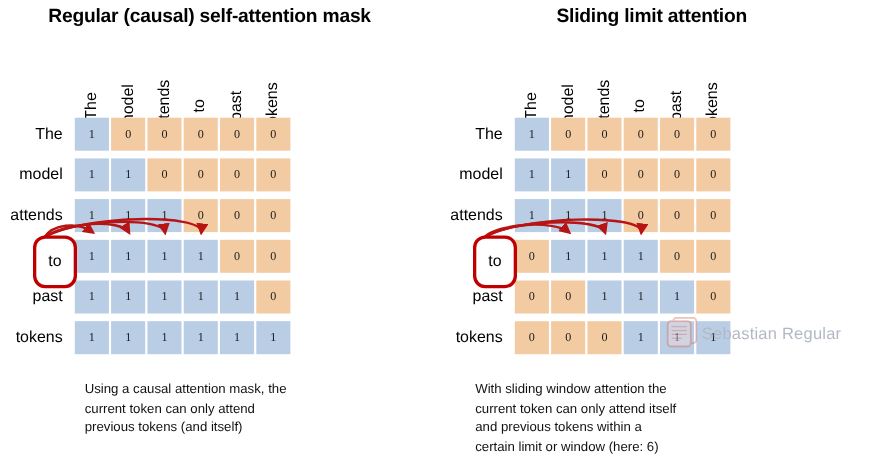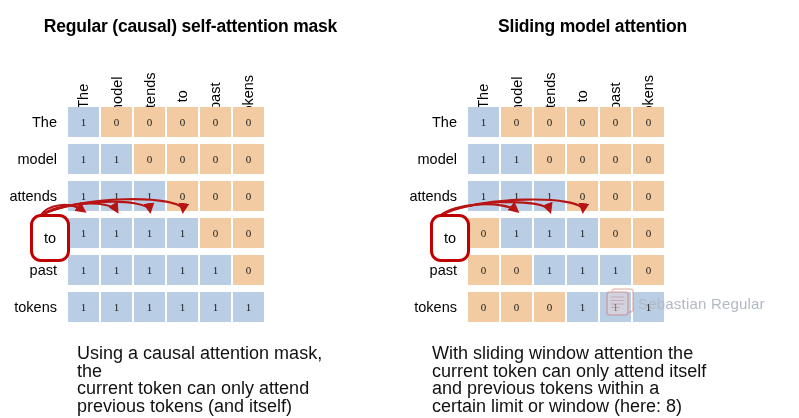--- a/index.html
+++ b/index.html
@@ -20,21 +20,21 @@
     position: absolute;
     top: 0;
     width: 399px;
     height: 418px;
   }
   #panel-left  { left: 0px; }
   #panel-right { left: 400px; }
 
   .panel-title {
     position: absolute;
-    top: 16px;
+    top: 4px;
     left: 0;
     width: 399px;
     text-align: center;
     font-size: 17.5px;
     font-weight: bold;
     letter-spacing: -0.2px;
     color: #000;
     white-space: nowrap;
   }
   #panel-left .panel-title  { text-indent: -18px; }
@@ -131,21 +131,21 @@
     width: 399px;
     height: 418px;
     pointer-events: none;
     z-index: 4;
   }
 
   
   .caption {
     position: absolute;
     top: 345px;
-    font-size: 18px;
+    font-size: 12px;
     line-height: 17.5px;
     color: #111;
     white-space: pre-line;
   }
   #panel-left  .caption { left: 77px;  width: 270px; }
   #panel-right .caption { left: 432px; width: 275px; }
   #panel-right .caption { left: 32px; }
 
   
   .watermark {
@@ -261,21 +261,21 @@
       <path d="M40,216 C74,195 185,194 183,211"></path>
     </g>
   </svg>
   <div class="focus-box">to</div>
   <div class="caption">Using a causal attention mask, the
 current token can only attend
 previous tokens (and itself)</div>
 </div>
 
 <div class="panel" id="panel-right">
-  <div class="panel-title">Sliding model attention</div>
+  <div class="panel-title">Sliding limit attention</div>
   <div class="col-headers">
       <div class="col-header" style="left: 0px;">
         <span>The</span>
       </div>
       <div class="col-header" style="left: 33px;">
         <span>model</span>
       </div>
       <div class="col-header" style="left: 66px;">
         <span>attends</span>
       </div>
@@ -353,21 +353,21 @@
     <g fill="none" stroke="#b81414" stroke-width="2.2" marker-end="url(#ah-r)">
       <path d="M40,216 C52,203 104,200 117,211"></path>
       <path d="M40,216 C62,200 145,197 150,211"></path>
       <path d="M40,216 C72,196 185,194 183,211"></path>
     </g>
   </svg>
   <div class="focus-box">to</div>
   <div class="caption">With sliding window attention the
 current token can only attend itself
 and previous tokens within a
-certain limit or window (here: 8)</div>
+certain limit or window (here: 6)</div>
 </div>
 
 <svg class="watermark-logo" viewBox="0 0 32 32">
   <rect x="8" y="3" width="21" height="23" rx="3" fill="none" stroke="#d4786e" stroke-width="1.6"></rect>
   <rect x="3" y="6" width="21" height="23" rx="3" fill="#f4dcd8" stroke="#d4786e" stroke-width="1.6"></rect>
   <g stroke="#d4786e" stroke-width="1.1" opacity="0.85">
     <line x1="6.5" y1="11" x2="20.5" y2="11"></line>
     <line x1="6.5" y1="14.5" x2="20.5" y2="14.5"></line>
     <line x1="6.5" y1="18" x2="20.5" y2="18"></line>
     <line x1="6.5" y1="21.5" x2="16" y2="21.5"></line>

